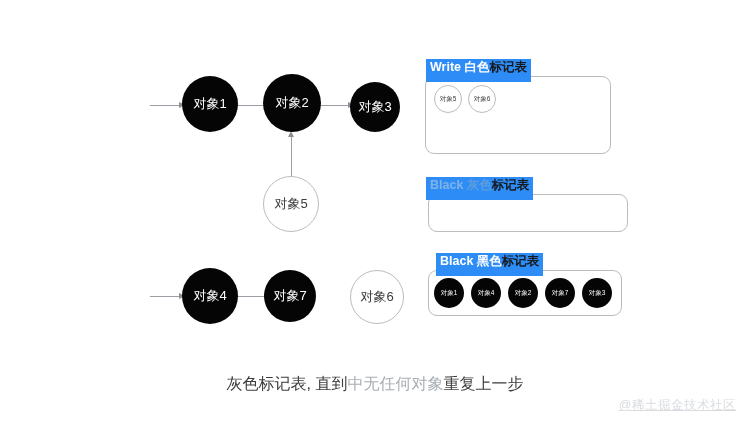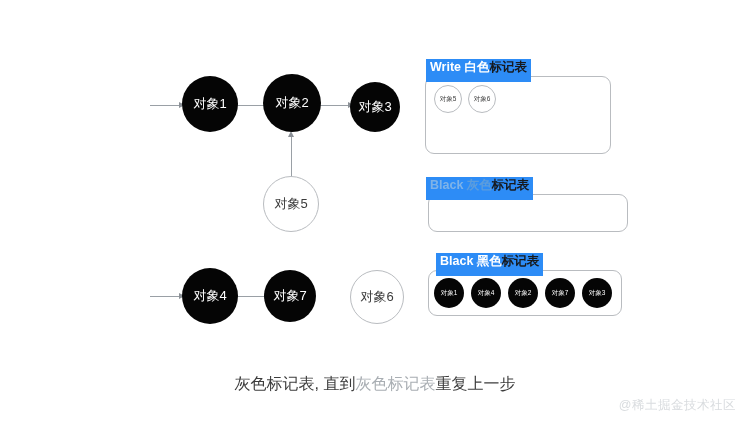--- a/index.html
+++ b/index.html
@@ -165,20 +165,21 @@
 
   
   #watermark {
     position: absolute;
     right: 14px;
     bottom: 8px;
     font-size: 12.5px;
     color: #d9dcdf;
     letter-spacing: 0.5px;
     user-select: none;
+    text-decoration: underline;
   }
 </style>
 </head>
 <body>
 
 <div id="canvas">
 
 
   <div class="h-line" style="left:150px; top:105px; width:30px;"></div>
   <div class="arrow-r" style="left:179px; top:101.5px;"></div>
@@ -229,18 +230,18 @@
     </div>
     <div class="panel-box" style="left:428px; top:270px; width:194px; height:46px;"></div>
     <div class="mini black" style="left:434px; top:278px; width:30px; height:30px;">对象1</div>
     <div class="mini black" style="left:471px; top:278px; width:30px; height:30px;">对象4</div>
     <div class="mini black" style="left:508px; top:278px; width:30px; height:30px;">对象2</div>
     <div class="mini black" style="left:545px; top:278px; width:30px; height:30px;">对象7</div>
     <div class="mini black" style="left:582px; top:278px; width:30px; height:30px;">对象3</div>
   </div>
 
   <div id="caption">
-    <span>灰色标记表, 直到</span><span class="grey">灰色标记表</span><span>重复上一步</span>
+    <span>灰色标记表, 直到</span><span class="grey">中无任何对象</span><span>重复上一步</span>
   </div>
 
   <div id="watermark">@稀土掘金技术社区</div>
 
 </div>
 
 </body></html>

